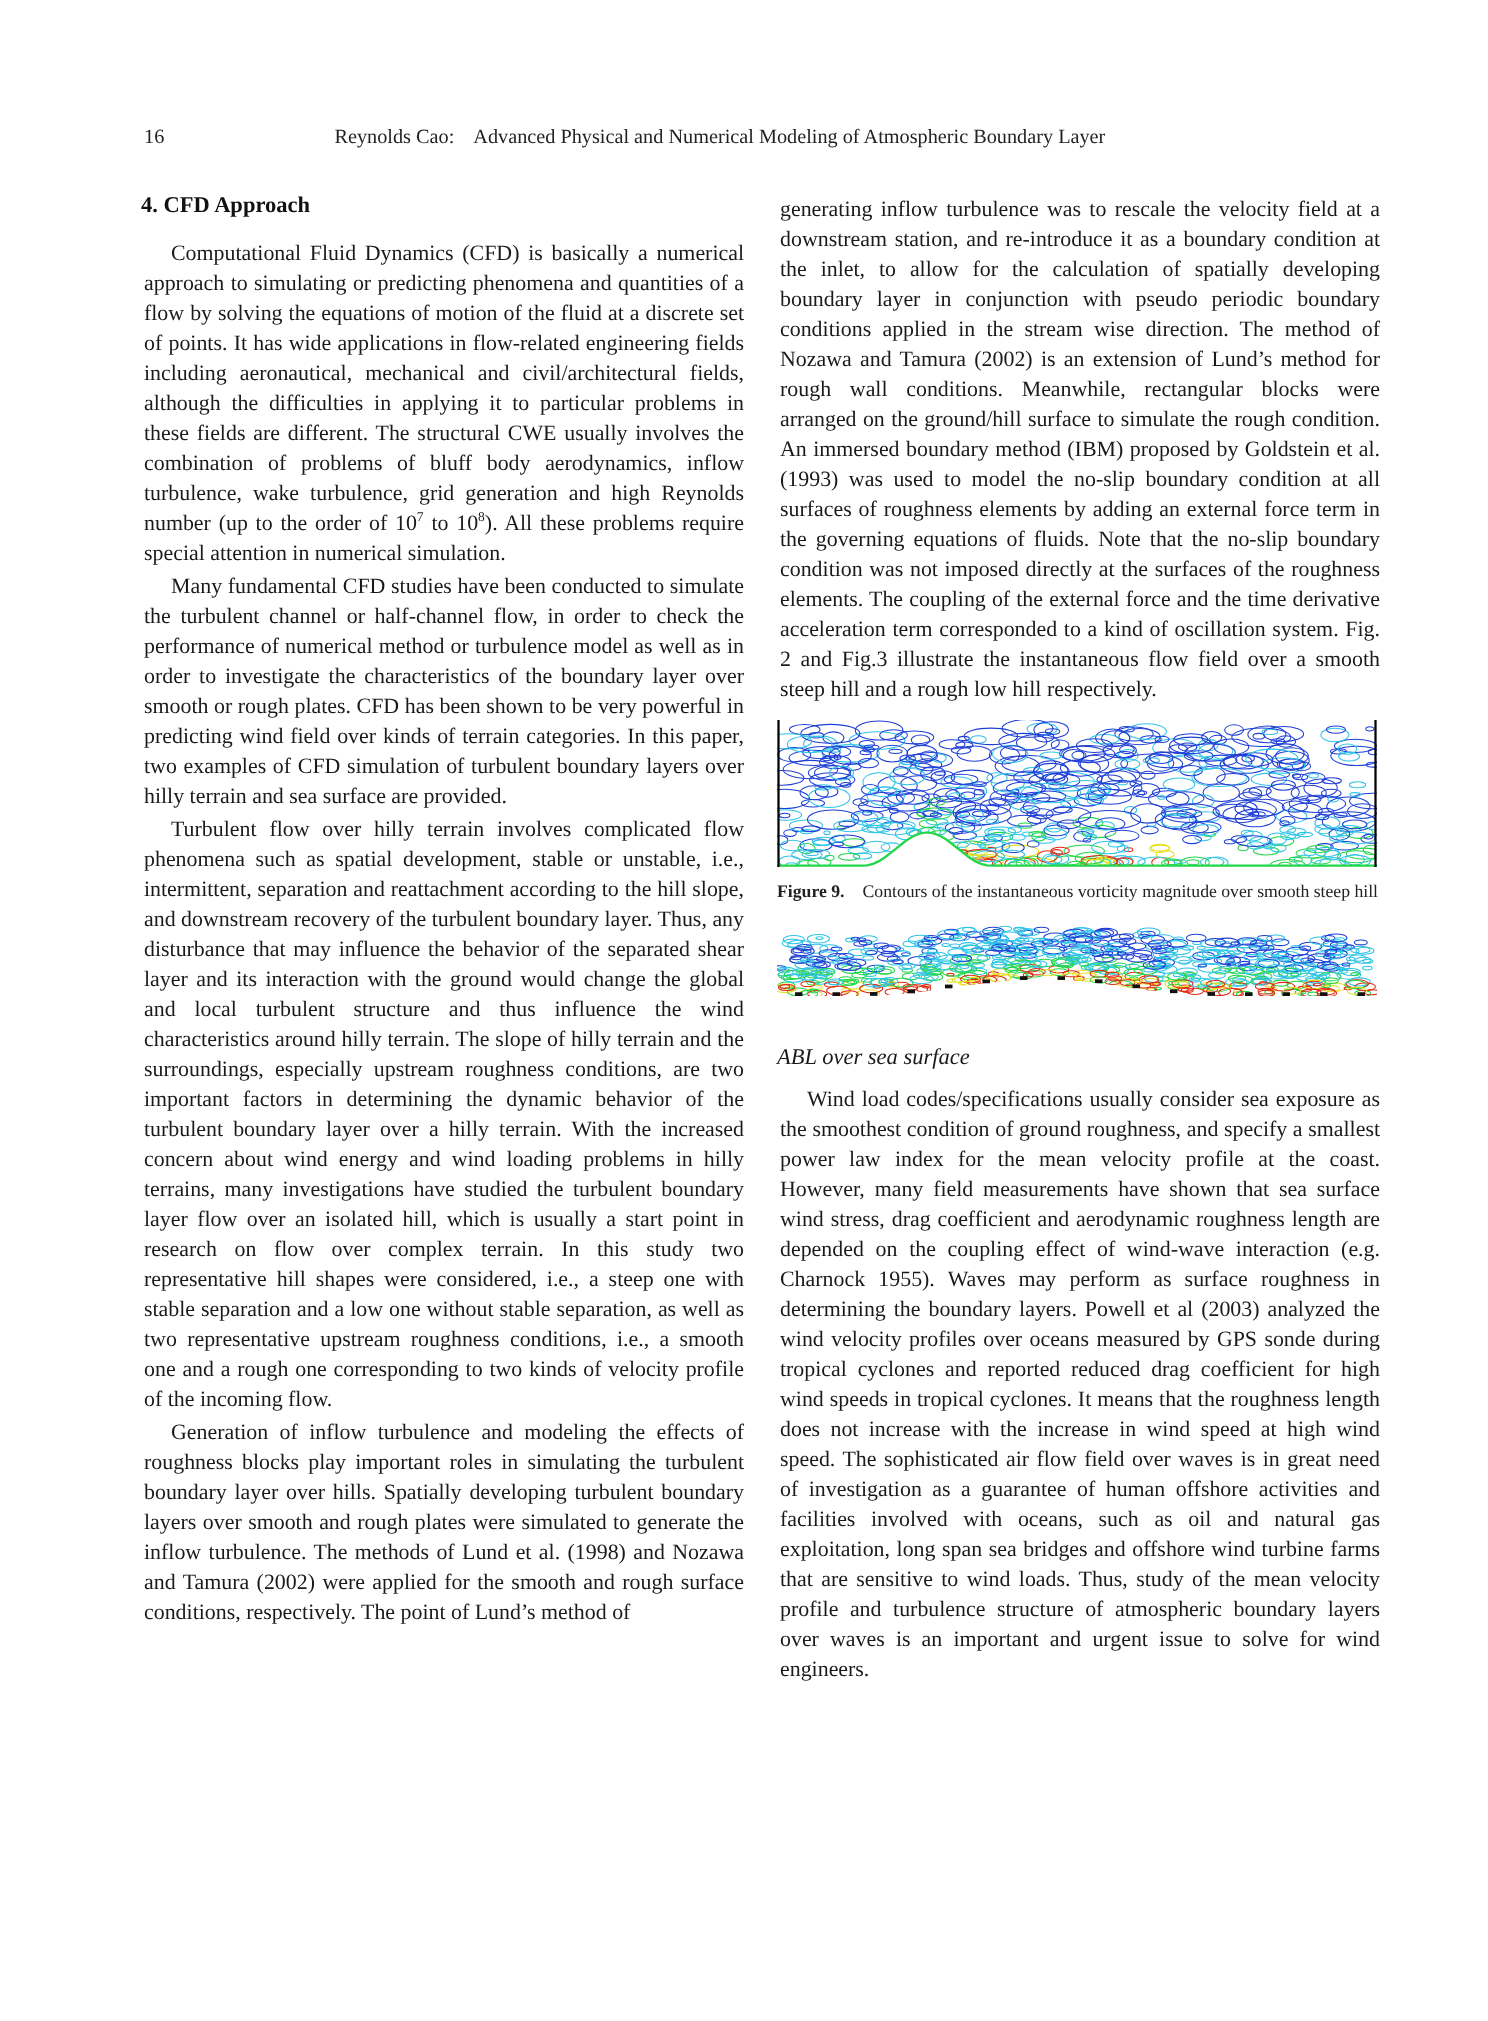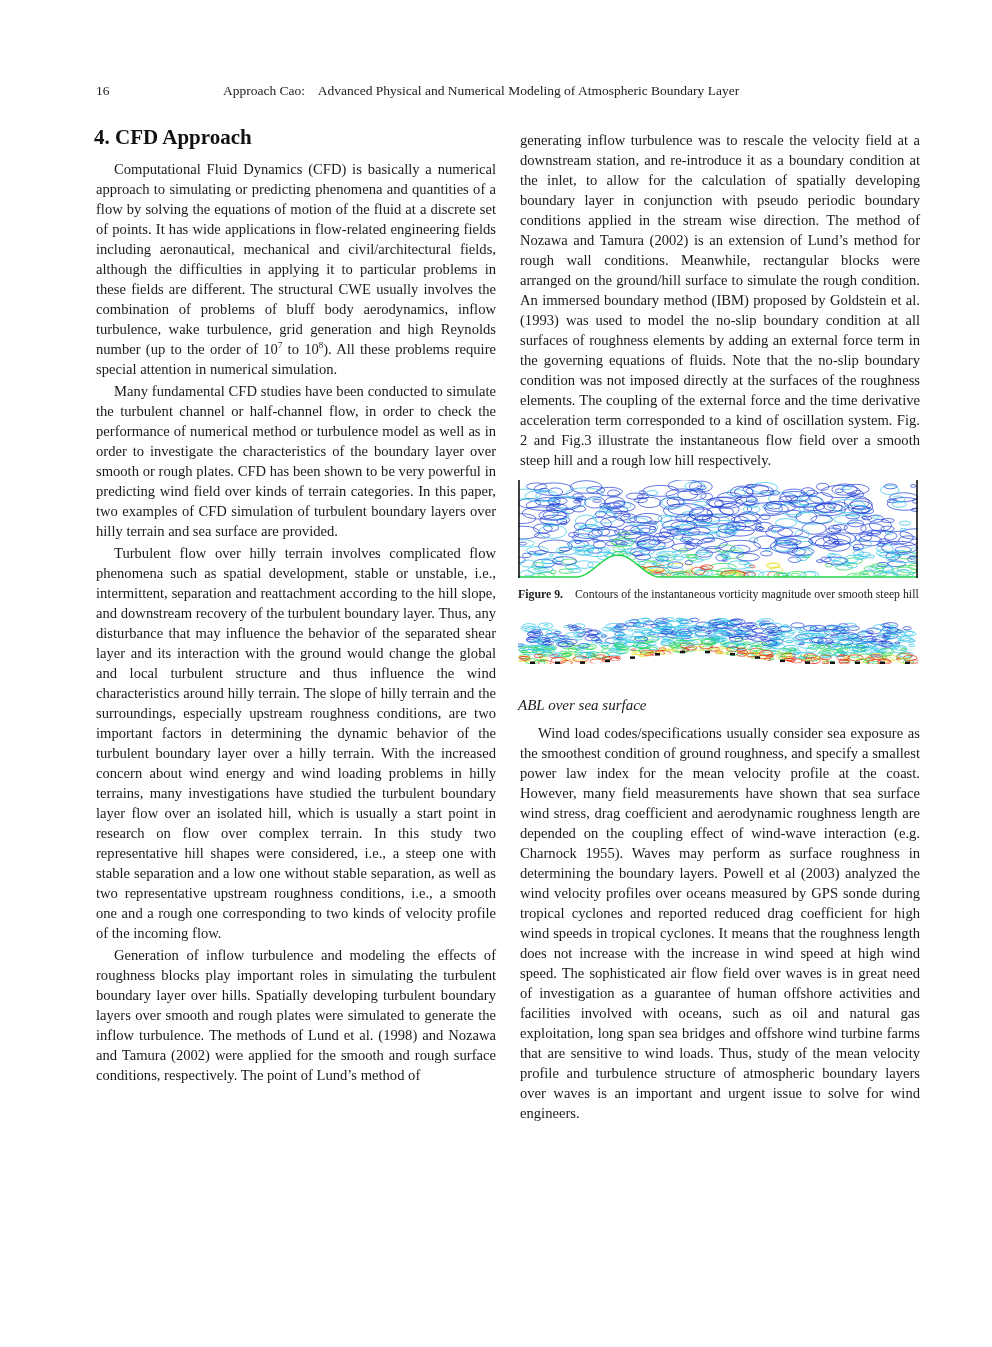--- a/index.html
+++ b/index.html
@@ -9,38 +9,38 @@
   }
   .header { position: absolute; top: 59px; left: 0; width: 992px; height: 20px; font-size: 13.5px; color: #222; margin-top: 24px; }
   .page-num { position: absolute; left: 96px; top: 0; }
   .running-title { position: absolute; left: 223px; top: 0; white-space: nowrap; }
   .running-title .author { margin-right: 10px; }
 
   .col { position: absolute; top: 124px; width: 404px; }
   .col-left { left: 94px; }
   .col-right { left: 518px; top: 128px; }
 
-  h2.section-title { font-size: 21px; font-weight: bold; margin: 0 0 9px 0; line-height: 26px; color: #111; }
+  h2.section-title { font-size: 15px; font-weight: bold; margin: 0 0 9px 0; line-height: 26px; color: #111; }
   p.para { margin: 2px; font-size: 14.6px; line-height: 20px; text-align: justify; text-indent: 18px; hyphens: none; }
   p.para.noindent { text-indent: 0; }
   .subhead { font-style: italic; font-size: 15px; line-height: 20px; margin: 6px 0 8px 0; }
   sup { font-size: 9px; line-height: 0; }
 
   .figure { position: relative; margin: 8px 0 0 0; }
   .figure svg { display: block; }
   .caption { font-size: 11.8px; line-height: 17px; margin-top: 6px; color: #222; }
   .caption .label { font-weight: bold; margin-right: 12px; }
 </style>
 </head>
 <body>
 
 <div class="header">
   <span class="page-num">16</span>
   <span class="running-title">
-    <span class="author">Approach Cao:</span>
+    <span class="author">Reynolds Cao:</span>
     <span>Advanced Physical and Numerical Modeling of Atmospheric Boundary Layer</span>
   </span>
 </div>
 
 <div class="col col-left">
   <h2 class="section-title">4. CFD Approach</h2>
   <p class="para"><span>Computational Fluid Dynamics (CFD) is basically a numerical approach to simulating or predicting phenomena and quantities of a flow by solving the equations of motion of the fluid at a discrete set of points. It has wide applications in flow-related engineering fields including aeronautical, mechanical and civil/architectural fields, although the difficulties in applying it to particular problems in these fields are different. The structural CWE usually involves the combination of problems of bluff body aerodynamics, inflow turbulence, wake turbulence, grid generation and high Reynolds number (up to the order of </span><span>10</span><sup>7</sup><span> to </span><span>10</span><sup>8</sup><span>). All these problems require special attention in numerical simulation.</span></p>
   <p class="para">Many fundamental CFD studies have been conducted to simulate the turbulent channel or half-channel flow, in order to check the performance of numerical method or turbulence model as well as in order to investigate the characteristics of the boundary layer over smooth or rough plates. CFD has been shown to be very powerful in predicting wind field over kinds of terrain categories. In this paper, two examples of CFD simulation of turbulent boundary layers over hilly terrain and sea surface are provided.</p>
   <p class="para">Turbulent flow over hilly terrain involves complicated flow phenomena such as spatial development, stable or unstable, i.e., intermittent, separation and reattachment according to the hill slope, and downstream recovery of the turbulent boundary layer. Thus, any disturbance that may influence the behavior of the separated shear layer and its interaction with the ground would change the global and local turbulent structure and thus influence the wind characteristics around hilly terrain. The slope of hilly terrain and the surroundings, especially upstream roughness conditions, are two important factors in determining the dynamic behavior of the turbulent boundary layer over a hilly terrain. With the increased concern about wind energy and wind loading problems in hilly terrains, many investigations have studied the turbulent boundary layer flow over an isolated hill, which is usually a start point in research on flow over complex terrain. In this study two representative hill shapes were considered, i.e., a steep one with stable separation and a low one without stable separation, as well as two representative upstream roughness conditions, i.e., a smooth one and a rough one corresponding to two kinds of velocity profile of the incoming flow.</p>
   <p class="para">Generation of inflow turbulence and modeling the effects of roughness blocks play important roles in simulating the turbulent boundary layer over hills. Spatially developing turbulent boundary layers over smooth and rough plates were simulated to generate the inflow turbulence. The methods of Lund et al. (1998) and Nozawa and Tamura (2002) were applied for the smooth and rough surface conditions, respectively. The point of Lund’s method of</p>

